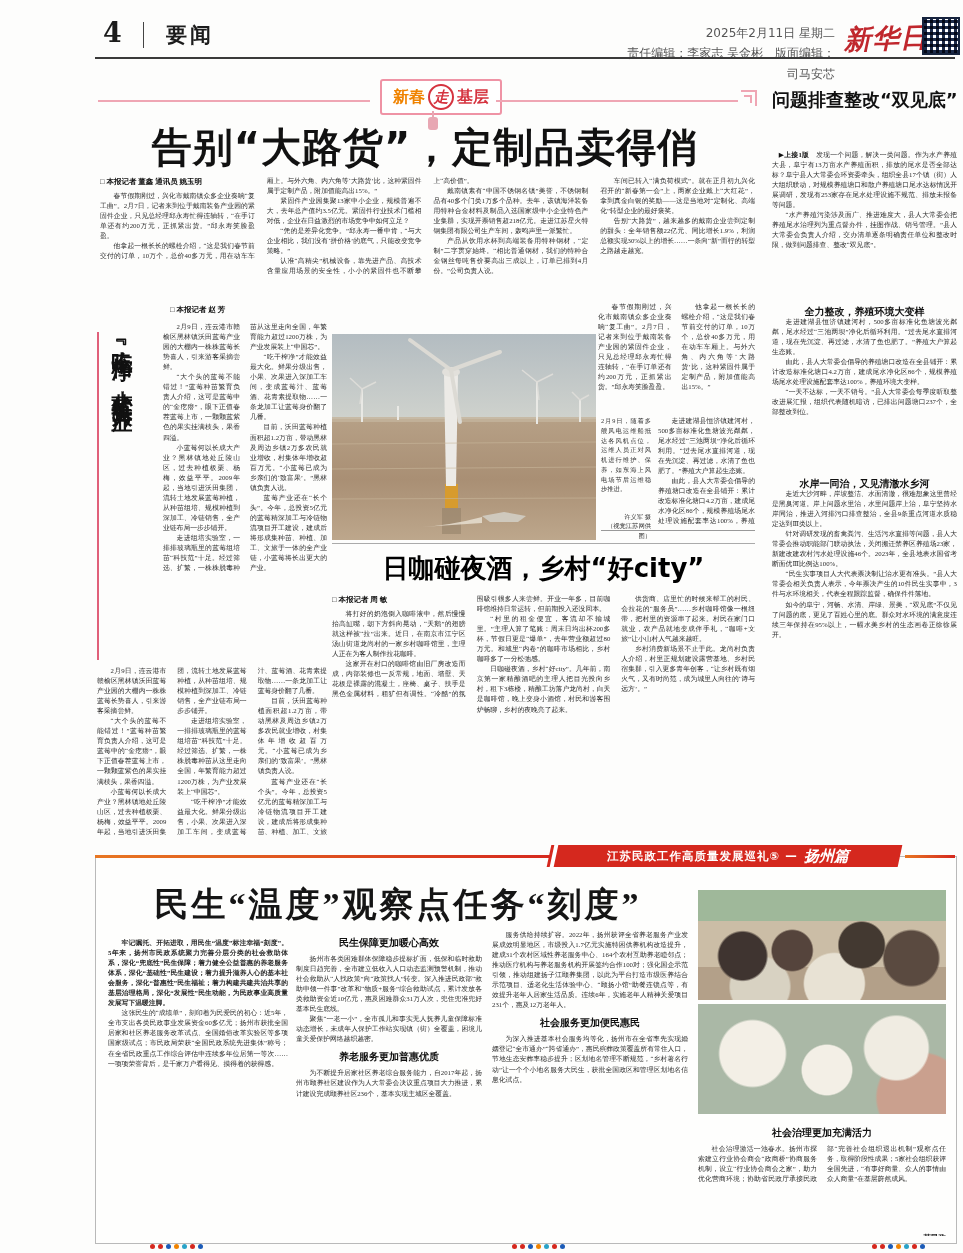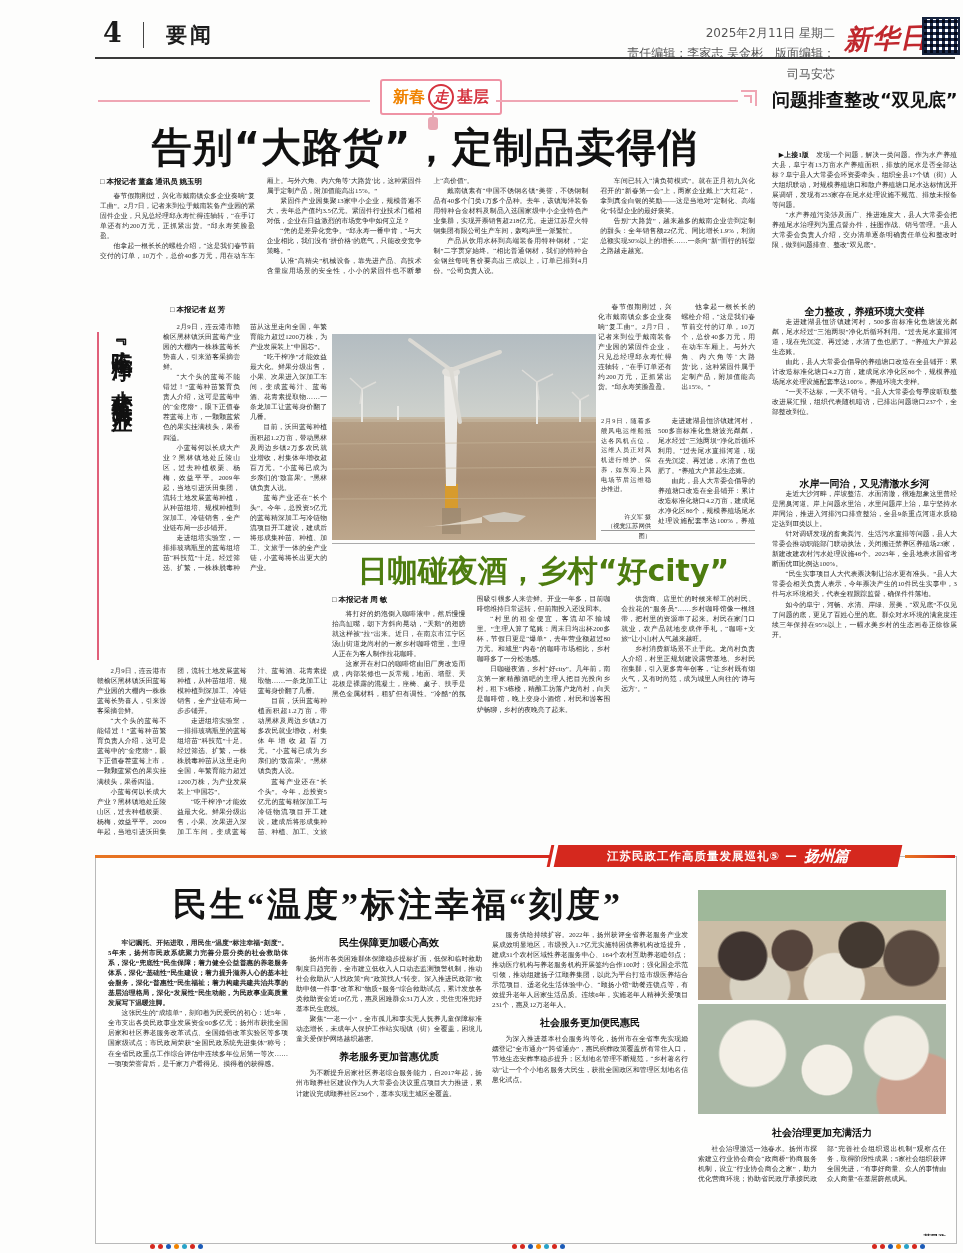--- a/index.html
+++ b/index.html
@@ -26,21 +26,21 @@
   .badge-right{color:#d5333f;font-weight:bold;font-size:16px;}
   .badge-circle{width:22px;height:22px;border:2px solid #d5333f;border-radius:50%;color:#d5333f;
                 font-weight:bold;font-size:15px;font-style:italic;display:flex;align-items:center;justify-content:center;}
   .lantern{width:10px;height:13px;background:#e8a7b3;border-radius:3px;}
   .lantern:before{content:"";display:block;width:2px;height:6px;background:#e8a7b3;margin:-6px auto 0;}
   .corner-orn{border-top:2px solid #efa6b4;border-right:2px solid #efa6b4;}
   .corner-orn i{display:block;width:6px;height:6px;border-top:2px solid #efa6b4;border-right:2px solid #efa6b4;margin:3px 3px 0 0;float:right;}
   
   .headline-main{font-size:40px;font-weight:900;text-align:center;letter-spacing:1px;
                  font-family:"DejaVu Sans","Liberation Sans",sans-serif;color:#111;}
-  .headline-coffee{font-size:30px;font-weight:900;text-align:center;font-family:"DejaVu Sans",sans-serif;color:#4d7c0f;}
+  .headline-coffee{font-size:26px;font-weight:900;text-align:center;font-family:"DejaVu Sans",sans-serif;color:#000000;}
   .headline-right{font-size:18px;font-weight:900;line-height:1.5;font-family:"DejaVu Sans",sans-serif;color:#111;}
   .headline-bottom{font-size:34px;font-weight:900;text-align:center;letter-spacing:3px;color:#151515;}
   .vert-line{background:#e0607a;}
   .vert-headline{writing-mode:vertical-rl;text-orientation:upright;font-size:21px;font-weight:900;
                  font-family:"DejaVu Sans",sans-serif;letter-spacing:3px;color:#111;}
   
   .body-text{font-size:6.8px;line-height:1.48;text-align:justify;color:#2b2b2b;overflow:hidden;}
   .cols-2{column-count:2;column-gap:10px;}
   .cols-3{column-count:3;column-gap:11px;}
   .cols-4{column-count:4;column-gap:12px;}
@@ -274,21 +274,21 @@
   </div>
 
   <div class="abs bottom-box" style="left:95px;top:856px;width:860px;height:386px;"></div>
   <div class="abs accent-line" style="left:95px;top:855px;width:465px;"></div>
   <div class="abs banner" style="left:556px;top:845px;width:344px;height:22px;">
     <span class="banner-text">江苏民政工作高质量发展巡礼⑤ —</span>
     <span class="banner-script">扬州篇</span>
   </div>
   <div class="abs accent-line" style="left:905px;top:855px;width:50px;"></div>
 
-  <div class="abs headline-bottom" style="left:108px;top:882px;width:580px;">民生“温度”标注幸福“刻度”</div>
+  <div class="abs headline-bottom" style="left:108px;top:882px;width:580px;">民生“温度”观察点任务“刻度”</div>
 
   <div class="abs body-text" style="left:108px;top:938px;width:180px;height:296px;">
     <p class="intro-lead">牢记嘱托、开拓进取，用民生“温度”标注幸福“刻度”。5年来，扬州市民政系统聚力完善分层分类的社会救助体系，深化“兜底性”民生保障；着力健全公益普惠的养老服务体系，深化“基础性”民生建设；着力提升滋养人心的基本社会服务，深化“普惠性”民生福祉；着力构建共建共治共享的基层治理格局，深化“发展性”民生动能，为民政事业高质量发展写下温暖注脚。</p>
     <div>
         <p class="para">这张民生的“成绩单”，刻印着为民爱民的初心：近5年，全市支出各类民政事业发展资金60多亿元；扬州市获批全国居家和社区养老服务改革试点、全国婚俗改革实验区等多项国家级试点；市民政局荣获“全国民政系统先进集体”称号；在全省民政重点工作综合评估中连续多年位居第一等次……一项项荣誉背后，是千家万户看得见、摸得着的获得感。</p>
       </div>
   </div>
 
   <div class="abs" style="left:492px;top:930px;width:196px;height:306px;overflow:hidden;">
     <div class="body-text">

